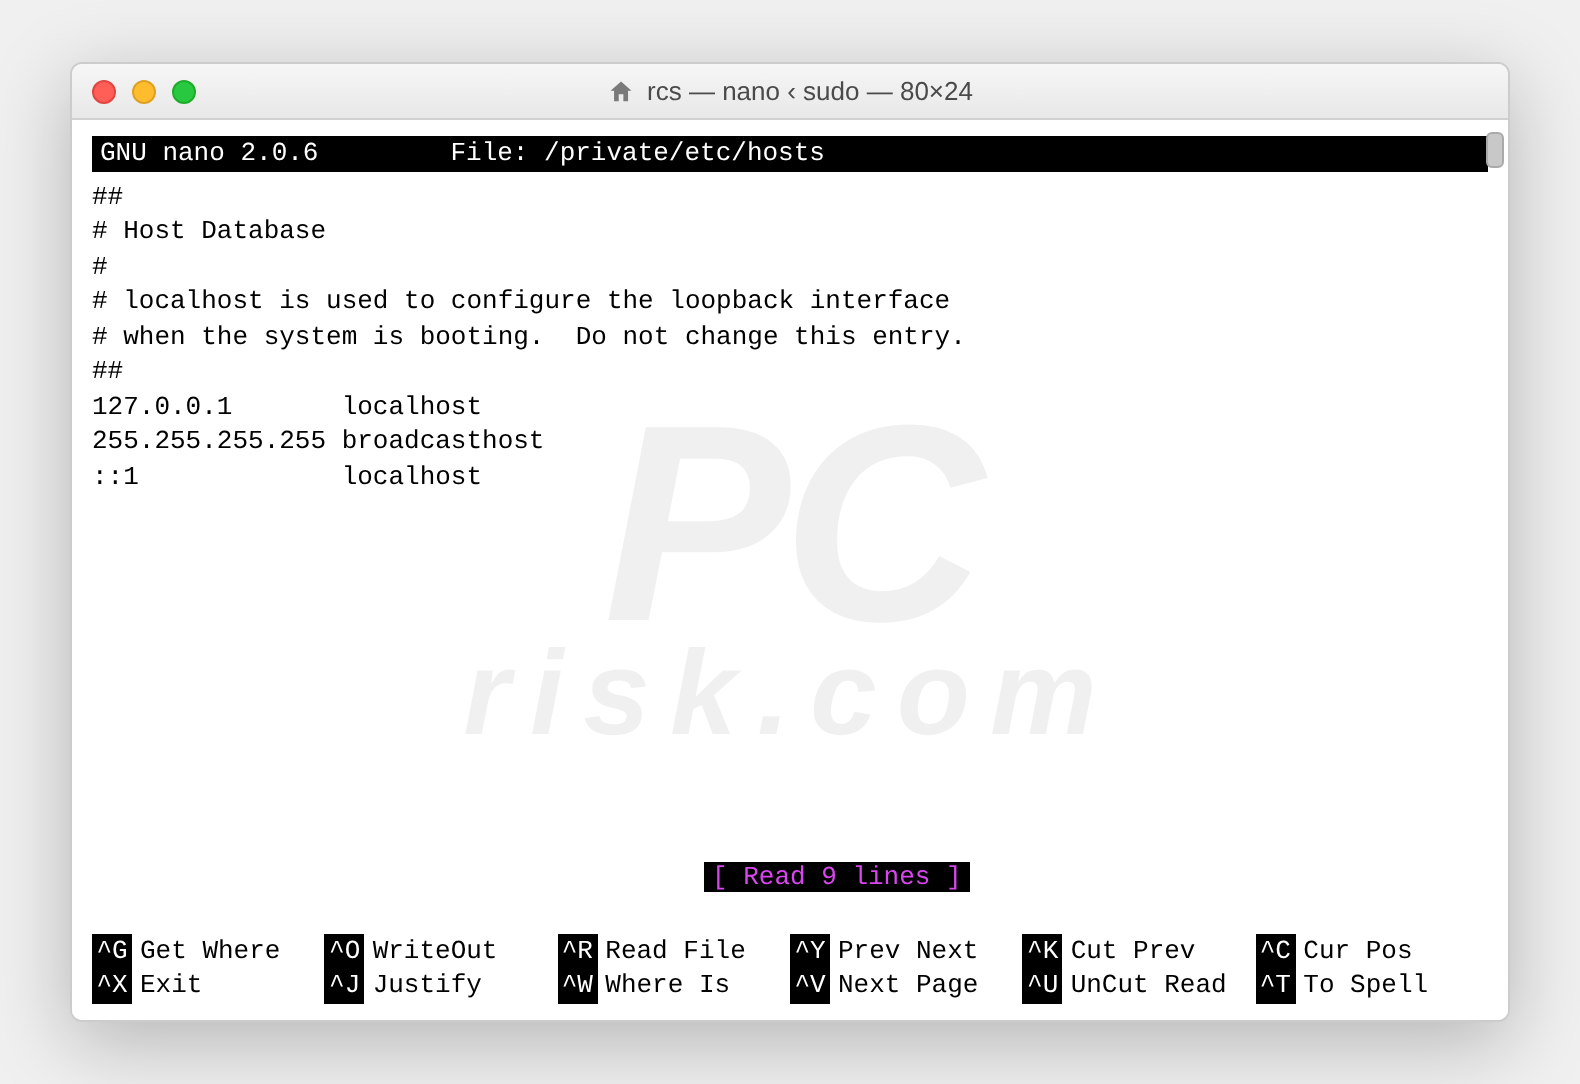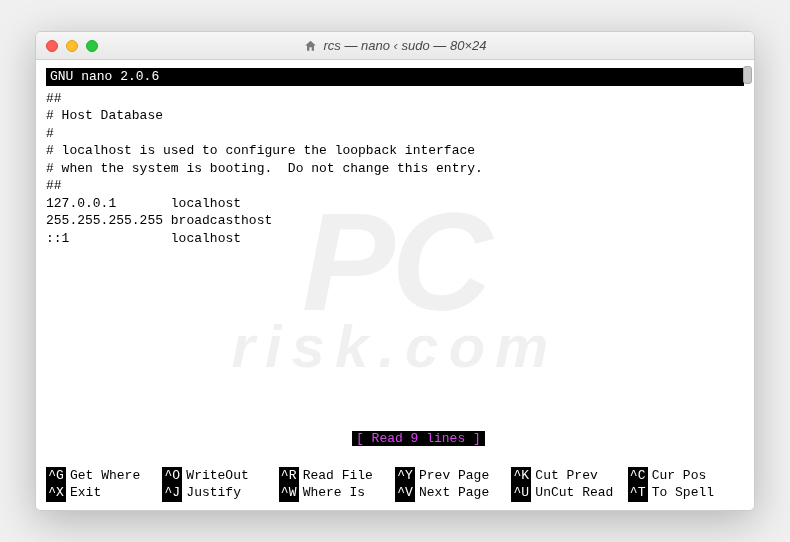--- a/index.html
+++ b/index.html
@@ -24,21 +24,20 @@
       border: 1px solid #ccc;
     }
     .titlebar {
       height: 28px;
       background: linear-gradient(#f6f6f6, #e8e8e8);
       border-bottom: 1px solid #d0d0d0;
       display: flex;
       align-items: center;
       padding: 0 10px;
       position: relative;
-      font-style: italic;
     }
     .traffic-lights {
       display: flex;
       gap: 8px;
     }
     .light {
       width: 12px;
       height: 12px;
       border-radius: 50%;
     }
@@ -177,41 +176,42 @@
   </div>
 
   <div class="terminal">
     <div class="watermark">
       <span>PC</span>
       <span class="sub">risk.com</span>
     </div>
 
     <div class="nano-header">
       <span class="ver">GNU nano 2.0.6</span>
+      <span class="file">File: /private/etc/hosts</span>
     </div>
 
     <div class="content">##
 # Host Database
 #
 # localhost is used to configure the loopback interface
 # when the system is booting.  Do not change this entry.
 ##
 127.0.0.1       localhost
 255.255.255.255 broadcasthost
 ::1             localhost</div>
 
     <div class="status">
       <span>[ Read 9 lines ]</span>
     </div>
 
     <div class="shortcuts">
       <div class="sc"><span class="key">^G</span><span>Get Where</span></div>
       <div class="sc"><span class="key">^O</span><span>WriteOut</span></div>
       <div class="sc"><span class="key">^R</span><span>Read File</span></div>
-      <div class="sc"><span class="key">^Y</span><span>Prev Page</span></div>
+      <div class="sc"><span class="key">^Y</span><span>Prev Next</span></div>
       <div class="sc"><span class="key">^K</span><span>Cut Prev</span></div>
       <div class="sc"><span class="key">^C</span><span>Cur Pos</span></div>
 
       <div class="sc"><span class="key">^X</span><span>Exit</span></div>
       <div class="sc"><span class="key">^J</span><span>Justify</span></div>
       <div class="sc"><span class="key">^W</span><span>Where Is</span></div>
       <div class="sc"><span class="key">^V</span><span>Next Page</span></div>
       <div class="sc"><span class="key">^U</span><span>UnCut Read</span></div>
       <div class="sc"><span class="key">^T</span><span>To Spell</span></div>
     </div>

